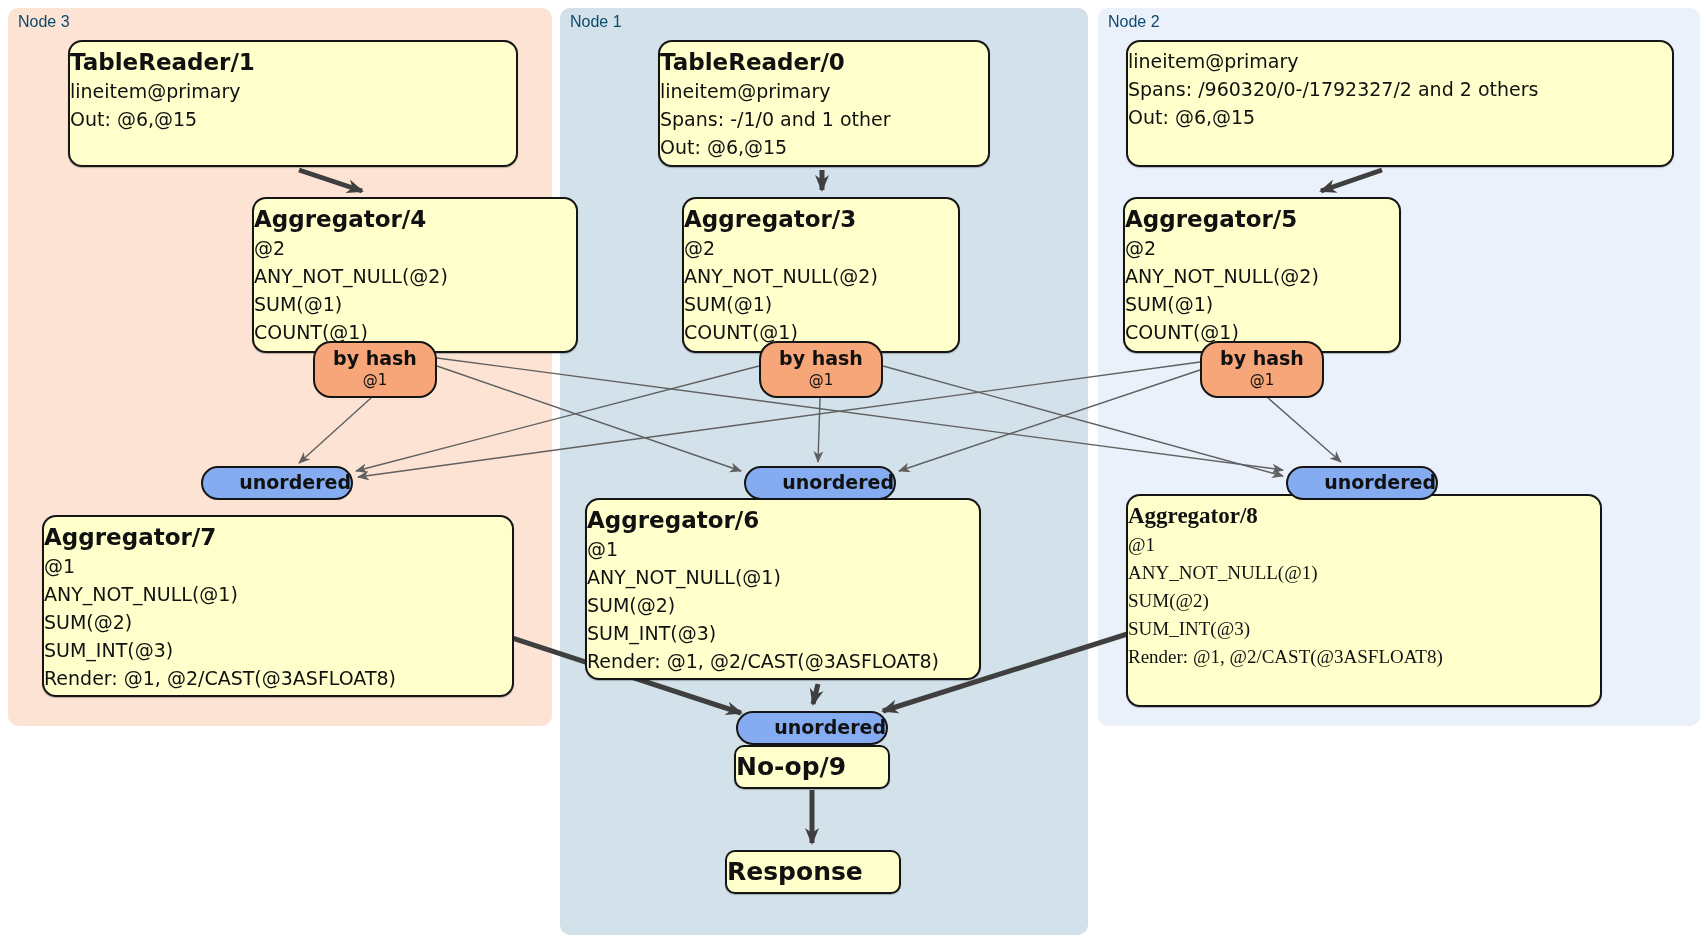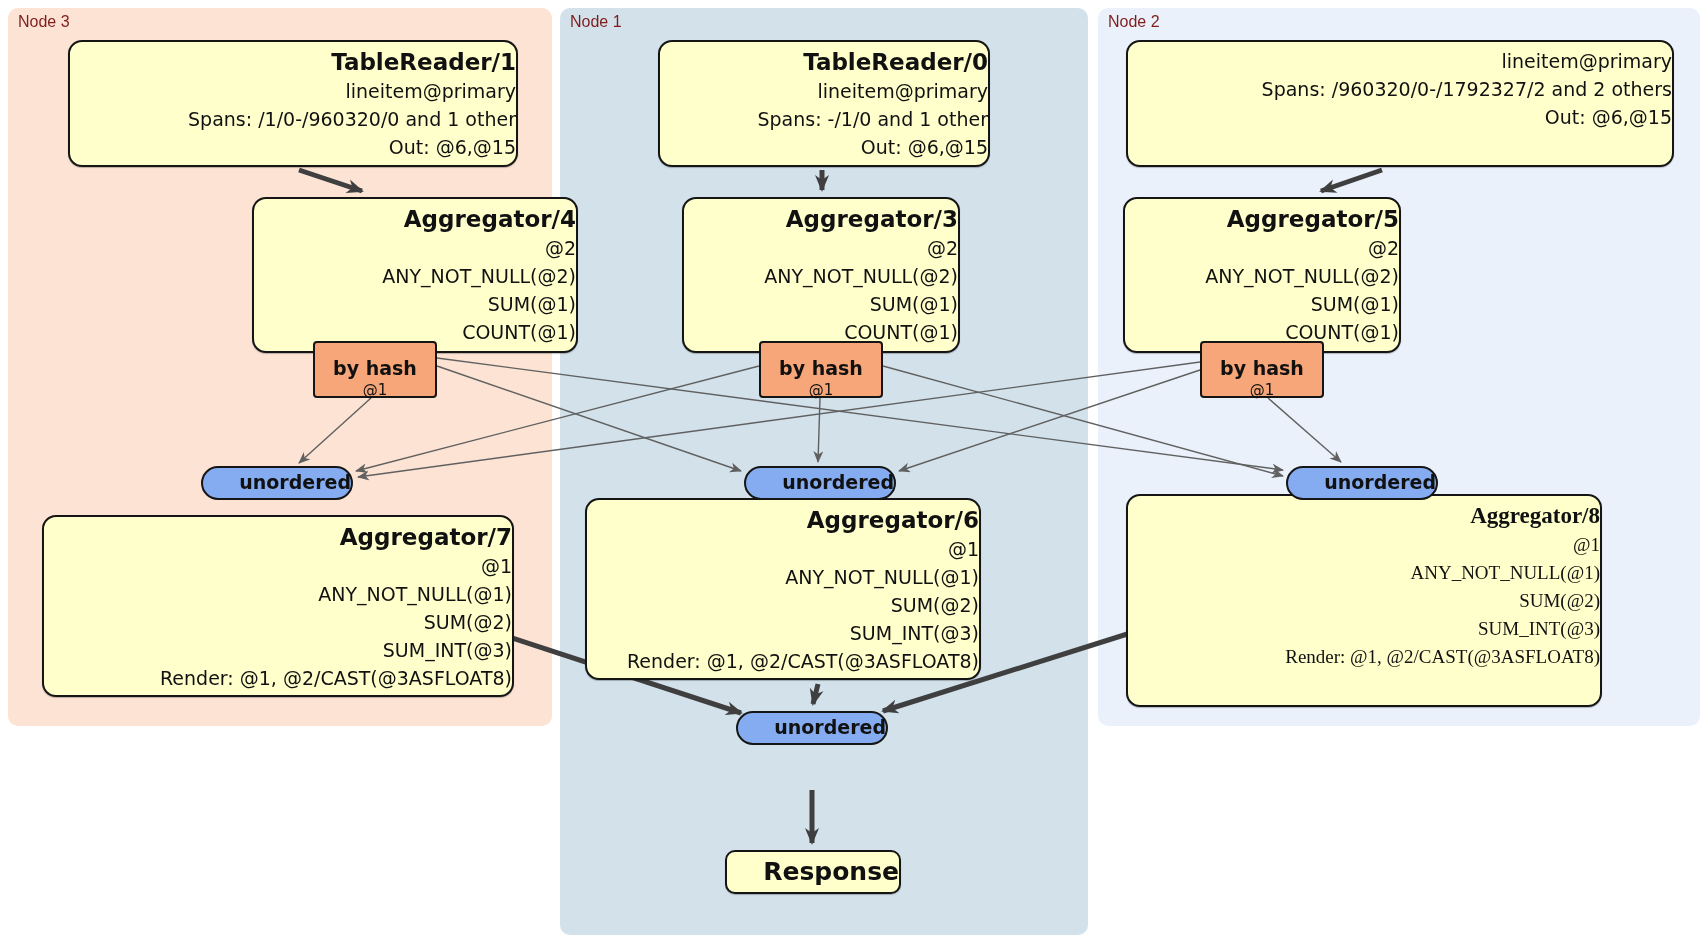--- a/index.html
+++ b/index.html
@@ -8,41 +8,41 @@
     background:#ffffff; font-family:"DejaVu Sans", sans-serif; color:#111;
   }
   .panel {
     position:absolute; border-radius:10px; z-index:0;
   }
   .panel-node3 { left:8px;   top:8px; width:544px; height:718px; background:var(--node3-bg,#fce3d4); }
   .panel-node1 { left:560px;  top:8px; width:528px; height:927px; background:var(--node1-bg,#d2e1ea); }
   .panel-node2 { left:1098px; top:8px; width:602px; height:718px; background:var(--node2-bg,#eaf1fa); }
   .panel-label {
     position:absolute; top:5px; left:10px;
-    font-family:"Liberation Sans", sans-serif; font-size:16px; color:#7f1d1d;
+    font-family:"Liberation Sans", sans-serif; font-size:16px; color:#0c4a6e;
   }
   svg.edges { position:absolute; left:0; top:0; z-index:1; }
   .en { stroke:var(--edge-thin,#606060); stroke-width:1.4; fill:none; }
   .et { stroke:var(--edge-thick,#3f3f3f); stroke-width:5;  fill:none; }
   .mk-thin  { fill:var(--edge-thin,#606060); }
   .mk-thick { fill:var(--edge-thick,#3f3f3f); }
   .pbox {
     position:absolute; box-sizing:border-box; z-index:2;
     background:var(--box-bg,#ffffcc); border:2px solid var(--border,#151515);
-    border-radius:14px; text-align:right; padding-top:5px;
+    border-radius:14px; text-align:left; padding-top:5px;
     box-shadow:0 1px 1px rgba(0,0,0,0.25);
   }
   .pbox-title { font-weight:bold; font-size:23px; line-height:30px; white-space:nowrap; }
   .pbox-line  { font-size:19px;  line-height:28px; white-space:nowrap; }
   .mini { border-radius:10px; padding-top:0; }
   .mini .pbox-title { font-size:25px; line-height:40px; }
   .router {
     position:absolute; box-sizing:border-box; z-index:3;
     background:var(--router-bg,#f6a678); border:2px solid var(--border,#151515);
-    border-radius:4px; text-align:center; padding-top:13px;
+    border-radius:18px; text-align:center; padding-top:3px;
   }
   .router-label  { font-weight:bold; font-size:19px; line-height:25px; }
   .router-detail { font-size:15px; line-height:19px; }
   .sync {
     position:absolute; box-sizing:border-box; z-index:3;
     background:var(--sync-bg,#85acf0); border:2px solid var(--border,#151515);
     border-radius:17px; text-align:right;
     font-weight:bold; font-size:19px; line-height:29px; white-space:nowrap;
   }
 </style>
@@ -86,21 +86,20 @@
     <line class="en" x1="820" y1="398" x2="818" y2="462" marker-end="url(#mthin)"></line>
     <line class="en" x1="883" y1="366" x2="1283" y2="476" marker-end="url(#mthin)"></line>
     <line class="en" x1="1200" y1="362" x2="358" y2="477" marker-end="url(#mthin)"></line>
     <line class="en" x1="1200" y1="370" x2="899" y2="471" marker-end="url(#mthin)"></line>
     <line class="en" x1="1268" y1="398" x2="1341" y2="462" marker-end="url(#mthin)"></line>
   </svg>
 
   <div class="pbox" style="left:68px;top:40px;width:450px;height:127px;">
     <div class="pbox-title">TableReader/1</div>
     <div class="pbox-line">lineitem@primary</div>
-    <div class="pbox-line">Spans: /1/0-/960320/0 and 1 other</div>
     <div class="pbox-line">Out: @6,@15</div>
   </div>
   <div class="pbox" style="left:658px;top:40px;width:332px;height:127px;">
     <div class="pbox-title">TableReader/0</div>
     <div class="pbox-line">lineitem@primary</div>
     <div class="pbox-line">Spans: -/1/0 and 1 other</div>
     <div class="pbox-line">Out: @6,@15</div>
   </div>
   <div class="pbox" style="left:1126px;top:40px;width:548px;height:127px;">
     <div class="pbox-line">lineitem@primary</div>
@@ -166,17 +165,20 @@
   <div class="pbox" style="left:1126px;top:494px;width:476px;height:213px;font-family:Liberation Serif, serif;">
     <div class="pbox-title">Aggregator/8</div>
     <div class="pbox-line">@1</div>
     <div class="pbox-line">ANY_NOT_NULL(@1)</div>
     <div class="pbox-line">SUM(@2)</div>
     <div class="pbox-line">SUM_INT(@3)</div>
     <div class="pbox-line">Render: @1, @2/CAST(@3ASFLOAT8)</div>
   </div>
 
   <div class="sync" style="left:736px;top:711px;width:152px;height:34px;">unordered</div>
+  <div class="pbox mini" style="left:734px;top:745px;width:156px;height:44px;">
+    <div class="pbox-title">No-op/9</div>
+  </div>
   <div class="pbox mini" style="left:725px;top:850px;width:176px;height:44px;">
     <div class="pbox-title">Response</div>
   </div>
 
 </div>
 
 </body></html>

